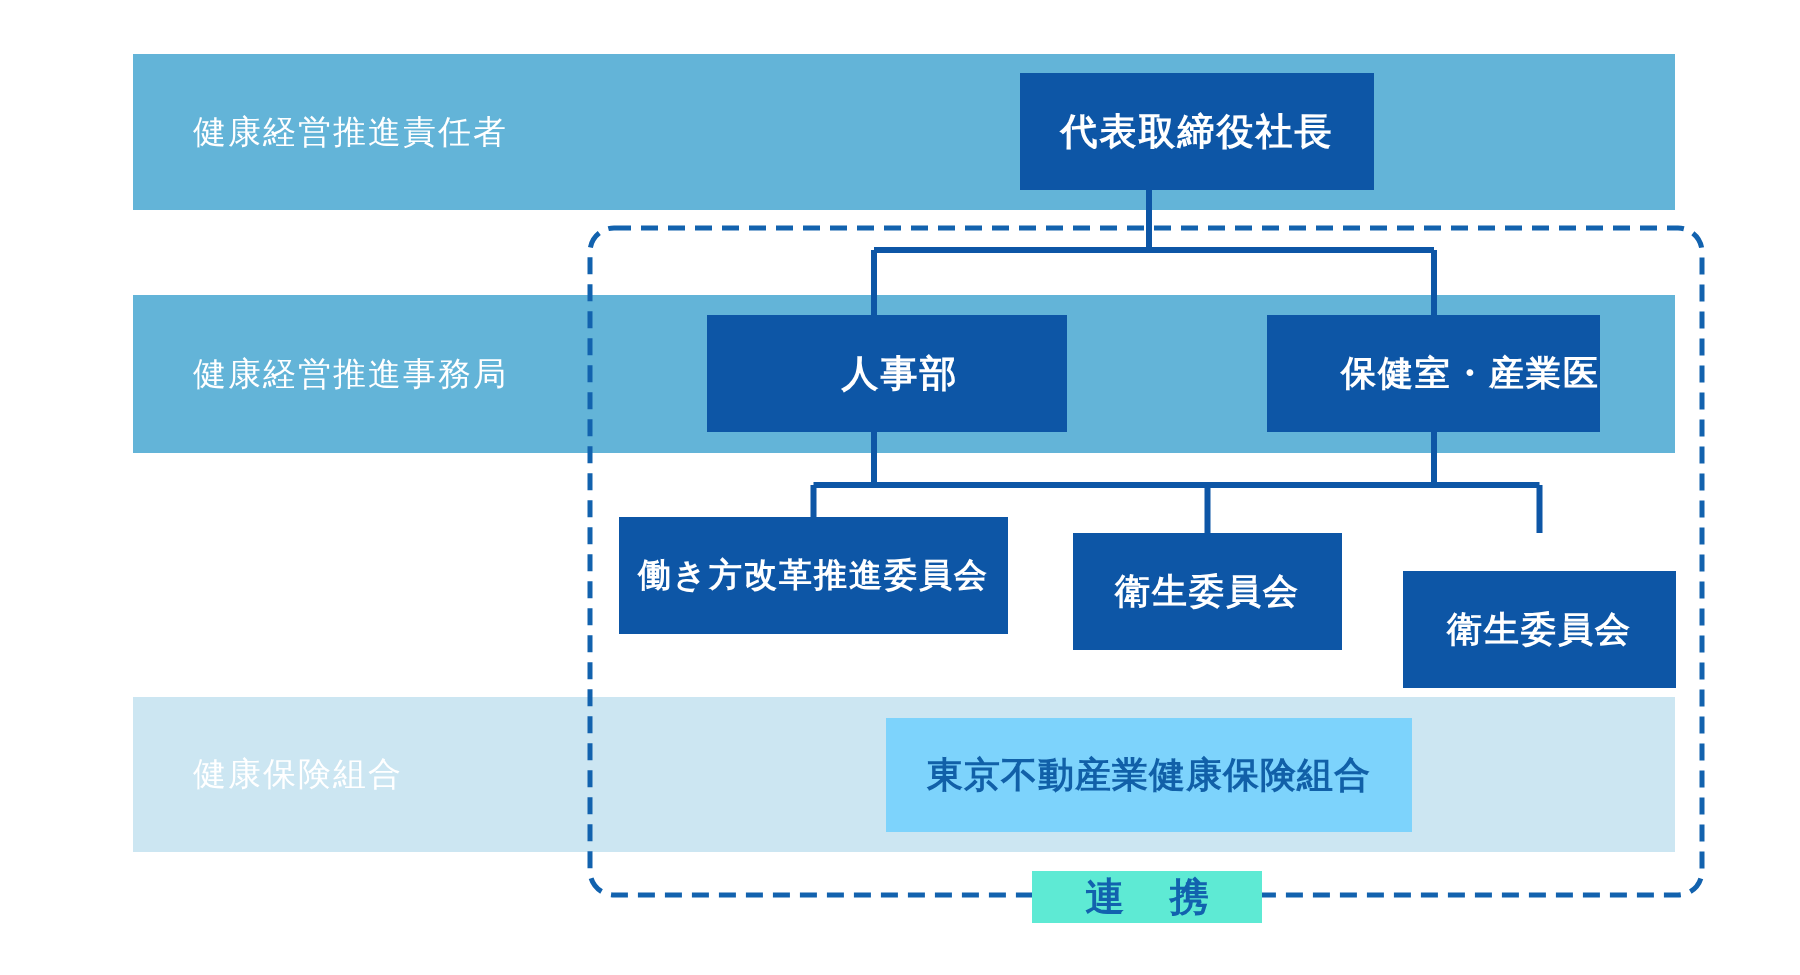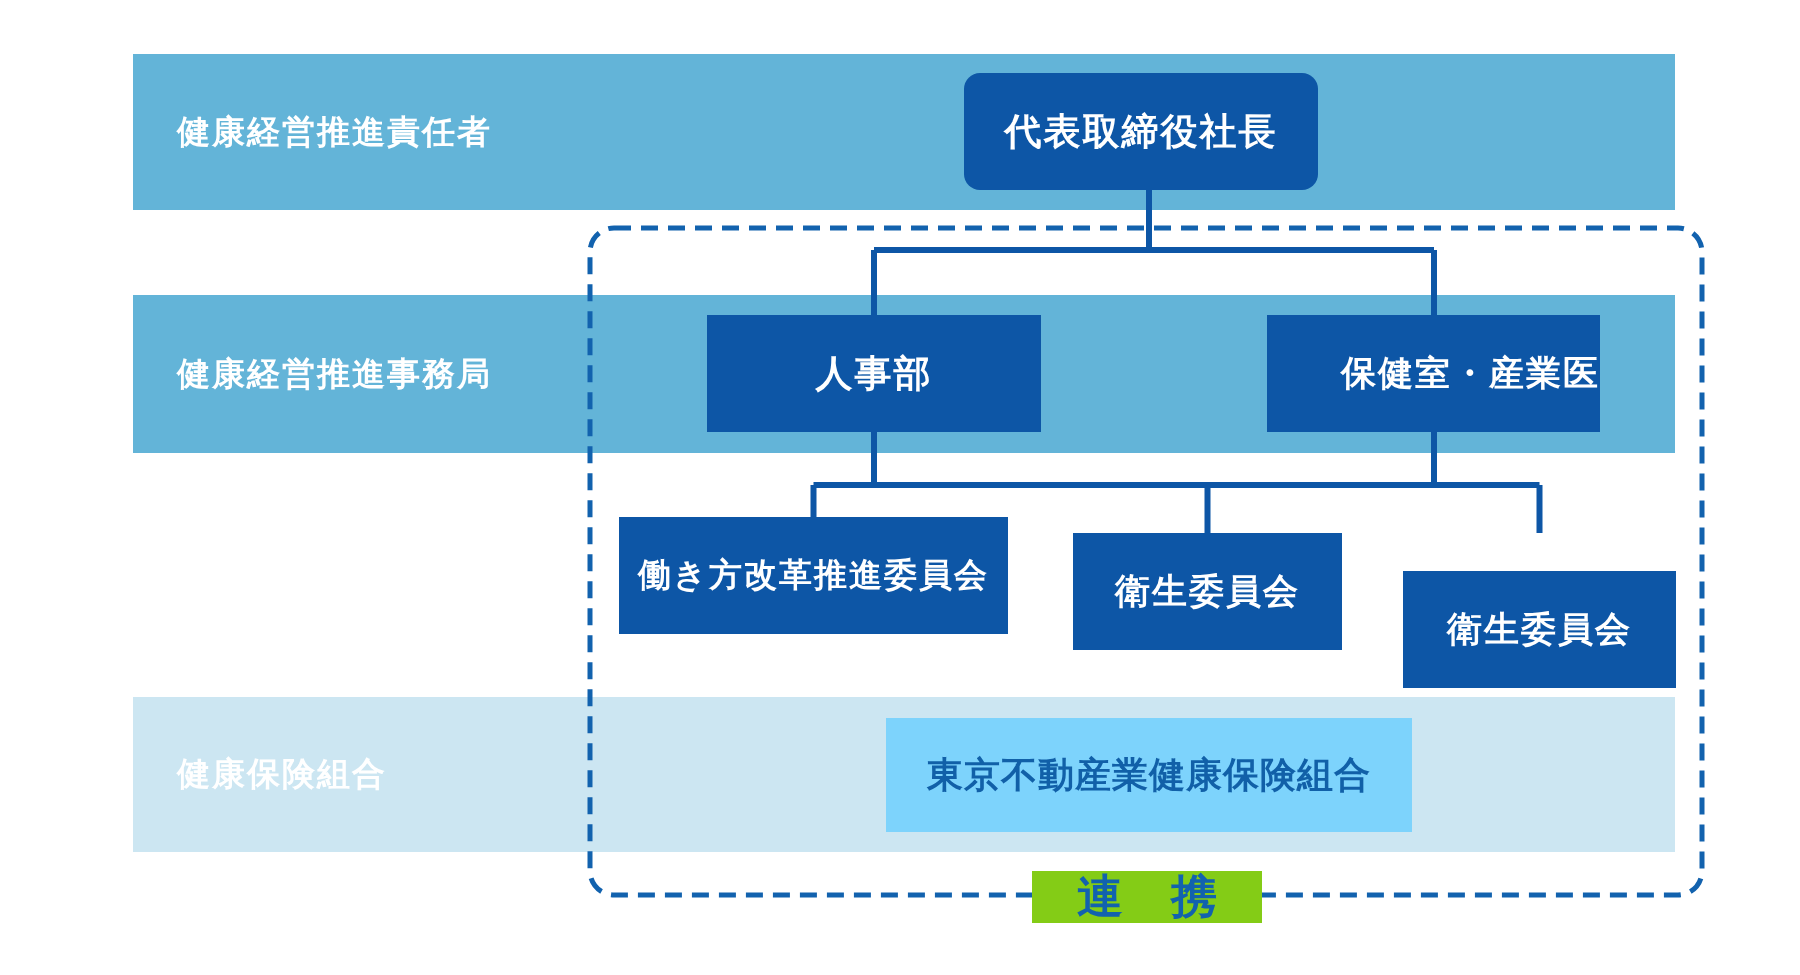--- a/index.html
+++ b/index.html
@@ -16,47 +16,47 @@
   .canvas{
     position:relative;width:1800px;height:975px;background:#ffffff;overflow:hidden;
   }
   .band{
     position:absolute;left:133px;width:1542px;display:flex;align-items:center;
     z-index:1;
   }
   .band.mid{background:var(--band-blue);}
   .band.light{background:var(--band-light);}
   .band-label{
-    margin-left:44px;color:#ffffff;font-weight:bold;font-size:33px;letter-spacing:2px;
+    margin-left:60px;color:#ffffff;font-weight:normal;font-size:33px;letter-spacing:2px;
   }
   #band-1{top:54px;height:156px;}
   #band-2{top:295px;height:158px;}
   #band-3{top:697px;height:155px;}
   .connector-layer{
     position:absolute;left:0;top:0;width:1800px;height:975px;z-index:2;
   }
   .node{
     position:absolute;background:var(--box-blue);color:#ffffff;font-weight:bold;
     display:flex;align-items:center;justify-content:center;text-align:center;
     z-index:3;font-size:35px;letter-spacing:2px;
   }
-  #node-ceo{left:964px;top:73px;width:354px;height:117px;font-size:37px;border-radius:16px;}
-  #node-hr{left:707px;top:315px;width:334px;height:117px;font-size:37px;}
+  #node-ceo{left:1020px;top:73px;width:354px;height:117px;font-size:37px;}
+  #node-hr{left:707px;top:315px;width:334px;height:117px;font-size:37px;padding-left:26px;}
   #node-office{left:1267px;top:315px;width:333px;height:117px;justify-content:flex-end;}
   #node-workstyle{left:619px;top:517px;width:389px;height:117px;font-size:33px;}
   #node-emprep{left:1073px;top:533px;width:269px;height:117px;}
   #node-hygiene{left:1403px;top:533px;width:273px;height:117px;margin-top:38px;}
   .white-node{
     position:absolute;left:886px;top:718px;width:526px;height:114px;background:#7dd3fc;
     color:var(--text-on-light);font-weight:bold;font-size:36px;letter-spacing:1px;
     display:flex;align-items:center;justify-content:center;z-index:3;
   }
   .coop-label{
-    position:absolute;left:1032px;top:871px;width:230px;height:52px;background:#84cc16;
-    color:var(--dash-blue);font-weight:bold;font-size:46px;letter-spacing:16px;
+    position:absolute;left:1032px;top:871px;width:230px;height:52px;background:#5eead4;
+    color:var(--dash-blue);font-weight:bold;font-size:39px;letter-spacing:16px;
     display:flex;align-items:center;justify-content:center;z-index:4;
     text-indent:16px; 
   }
 </style>
 </head>
 <body>
 
 <div class="canvas">
 
   <div class="band mid" id="band-1">

